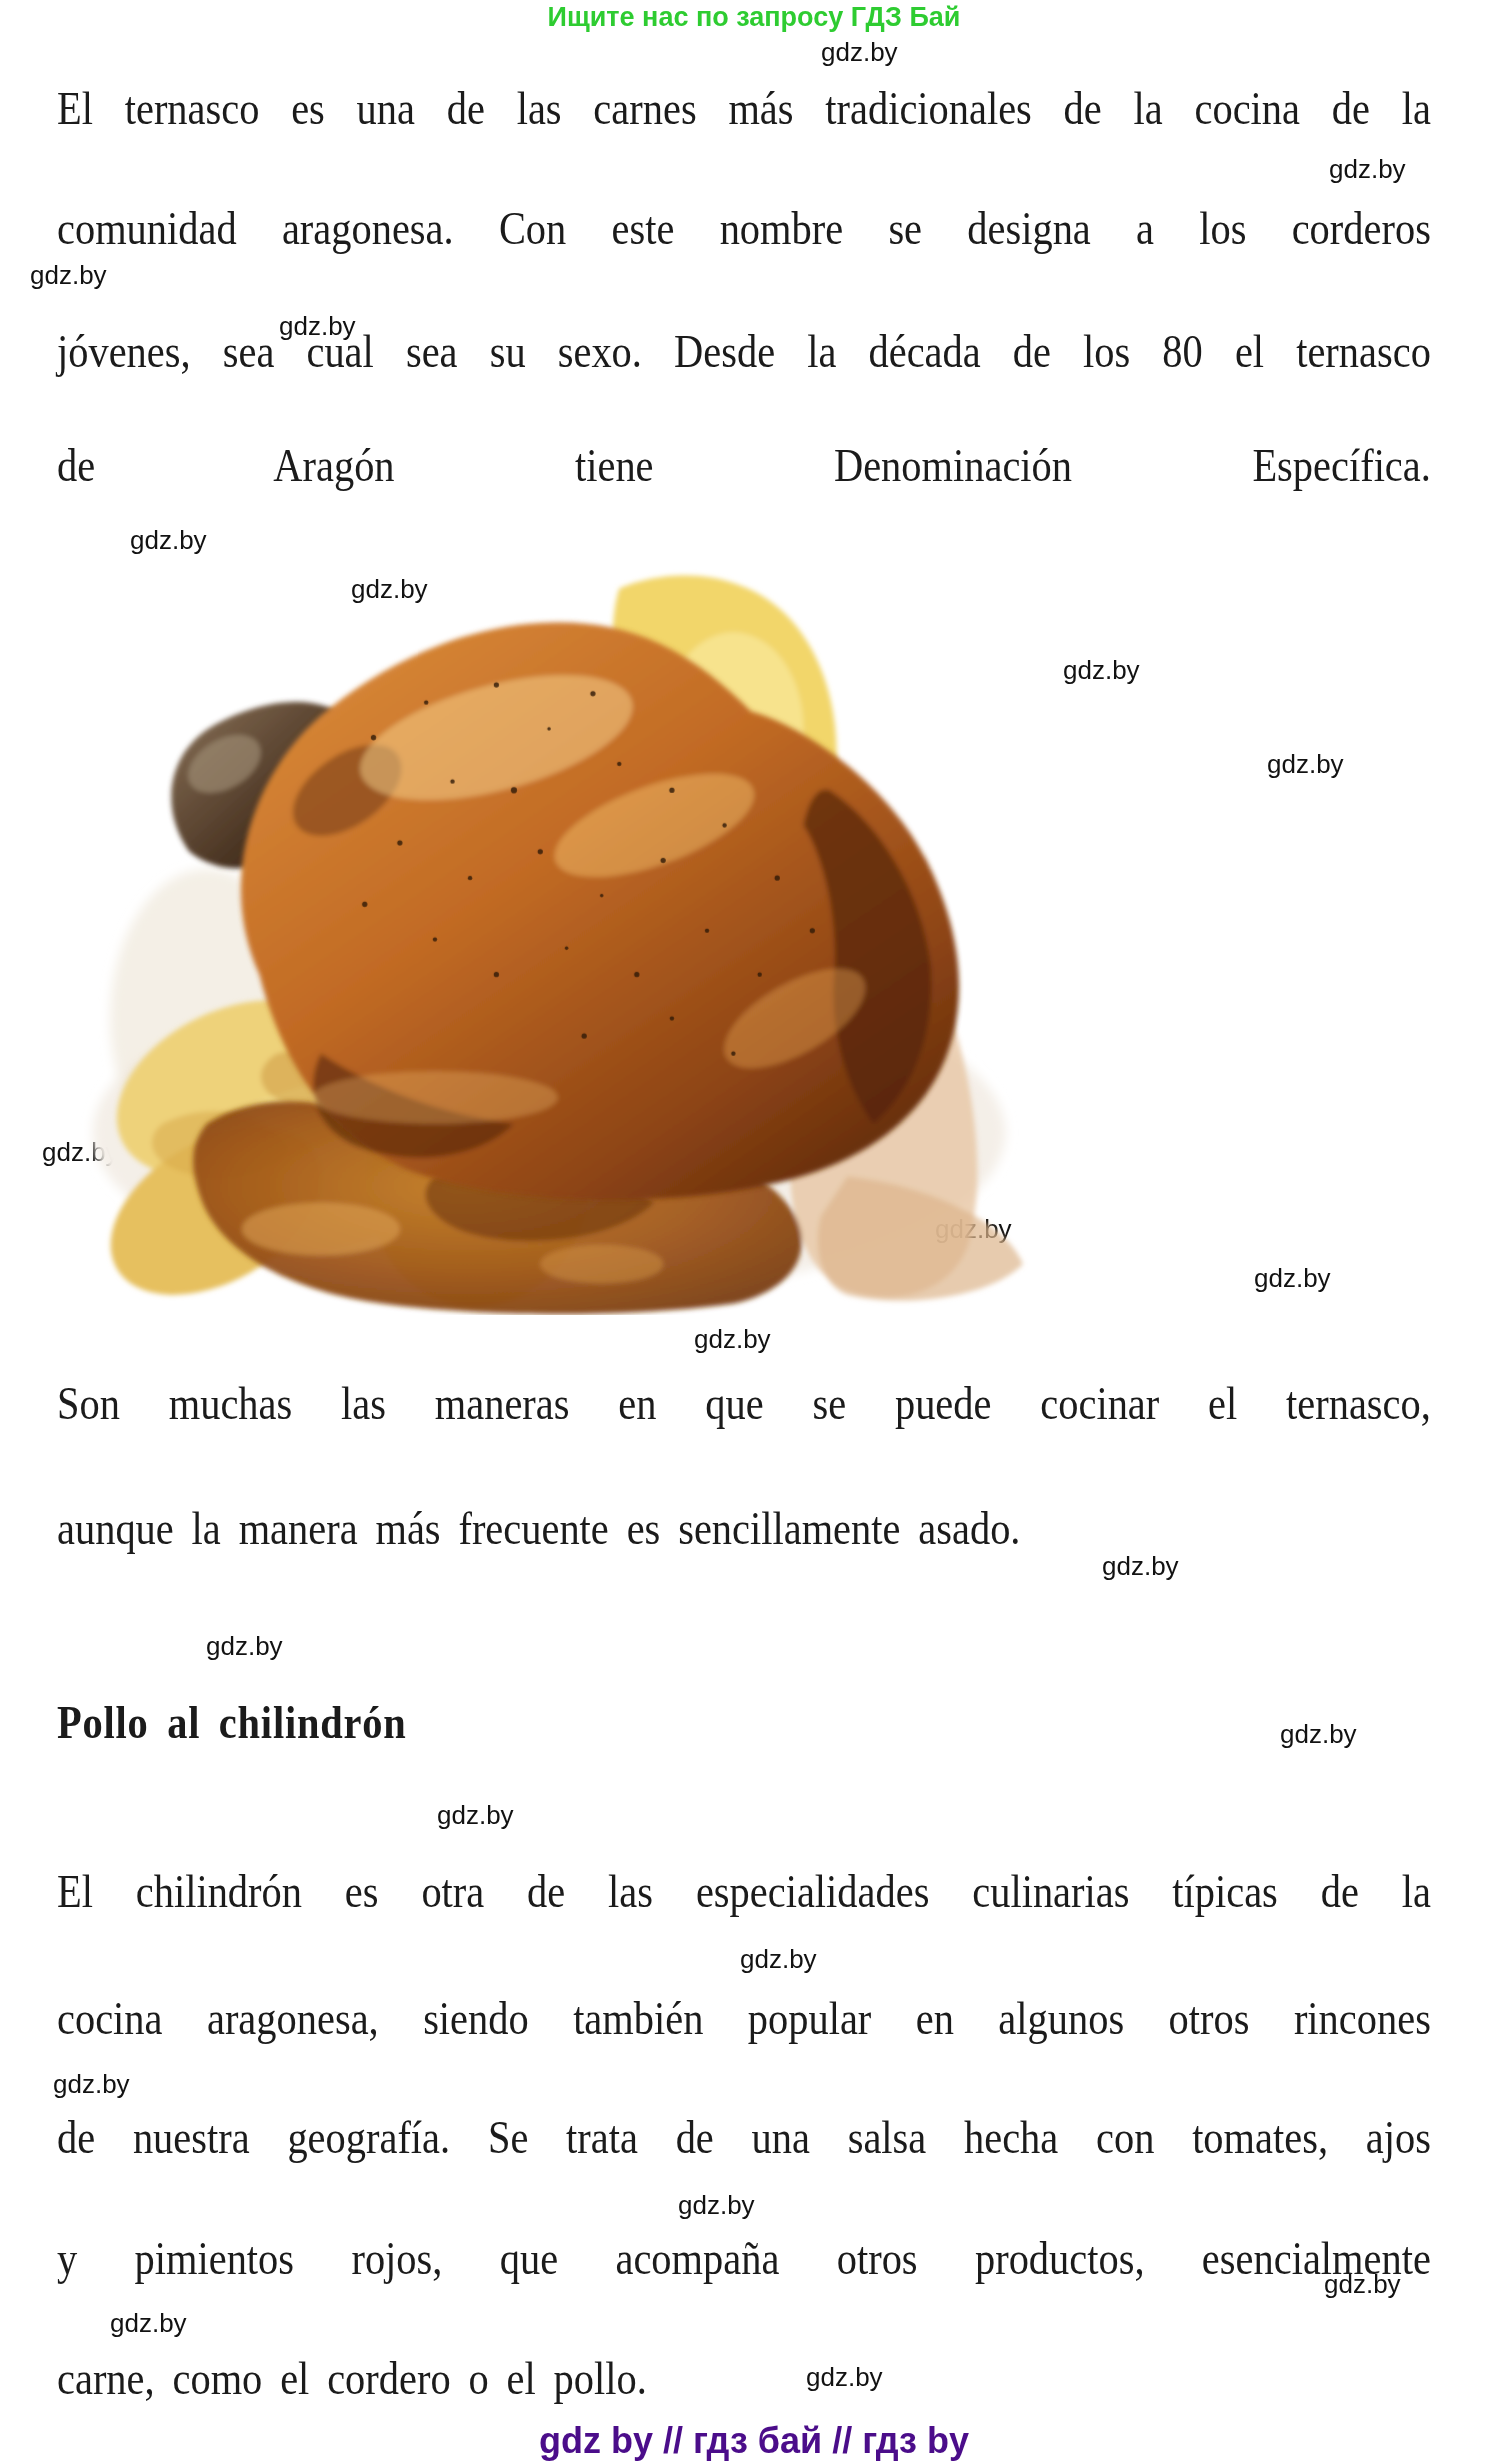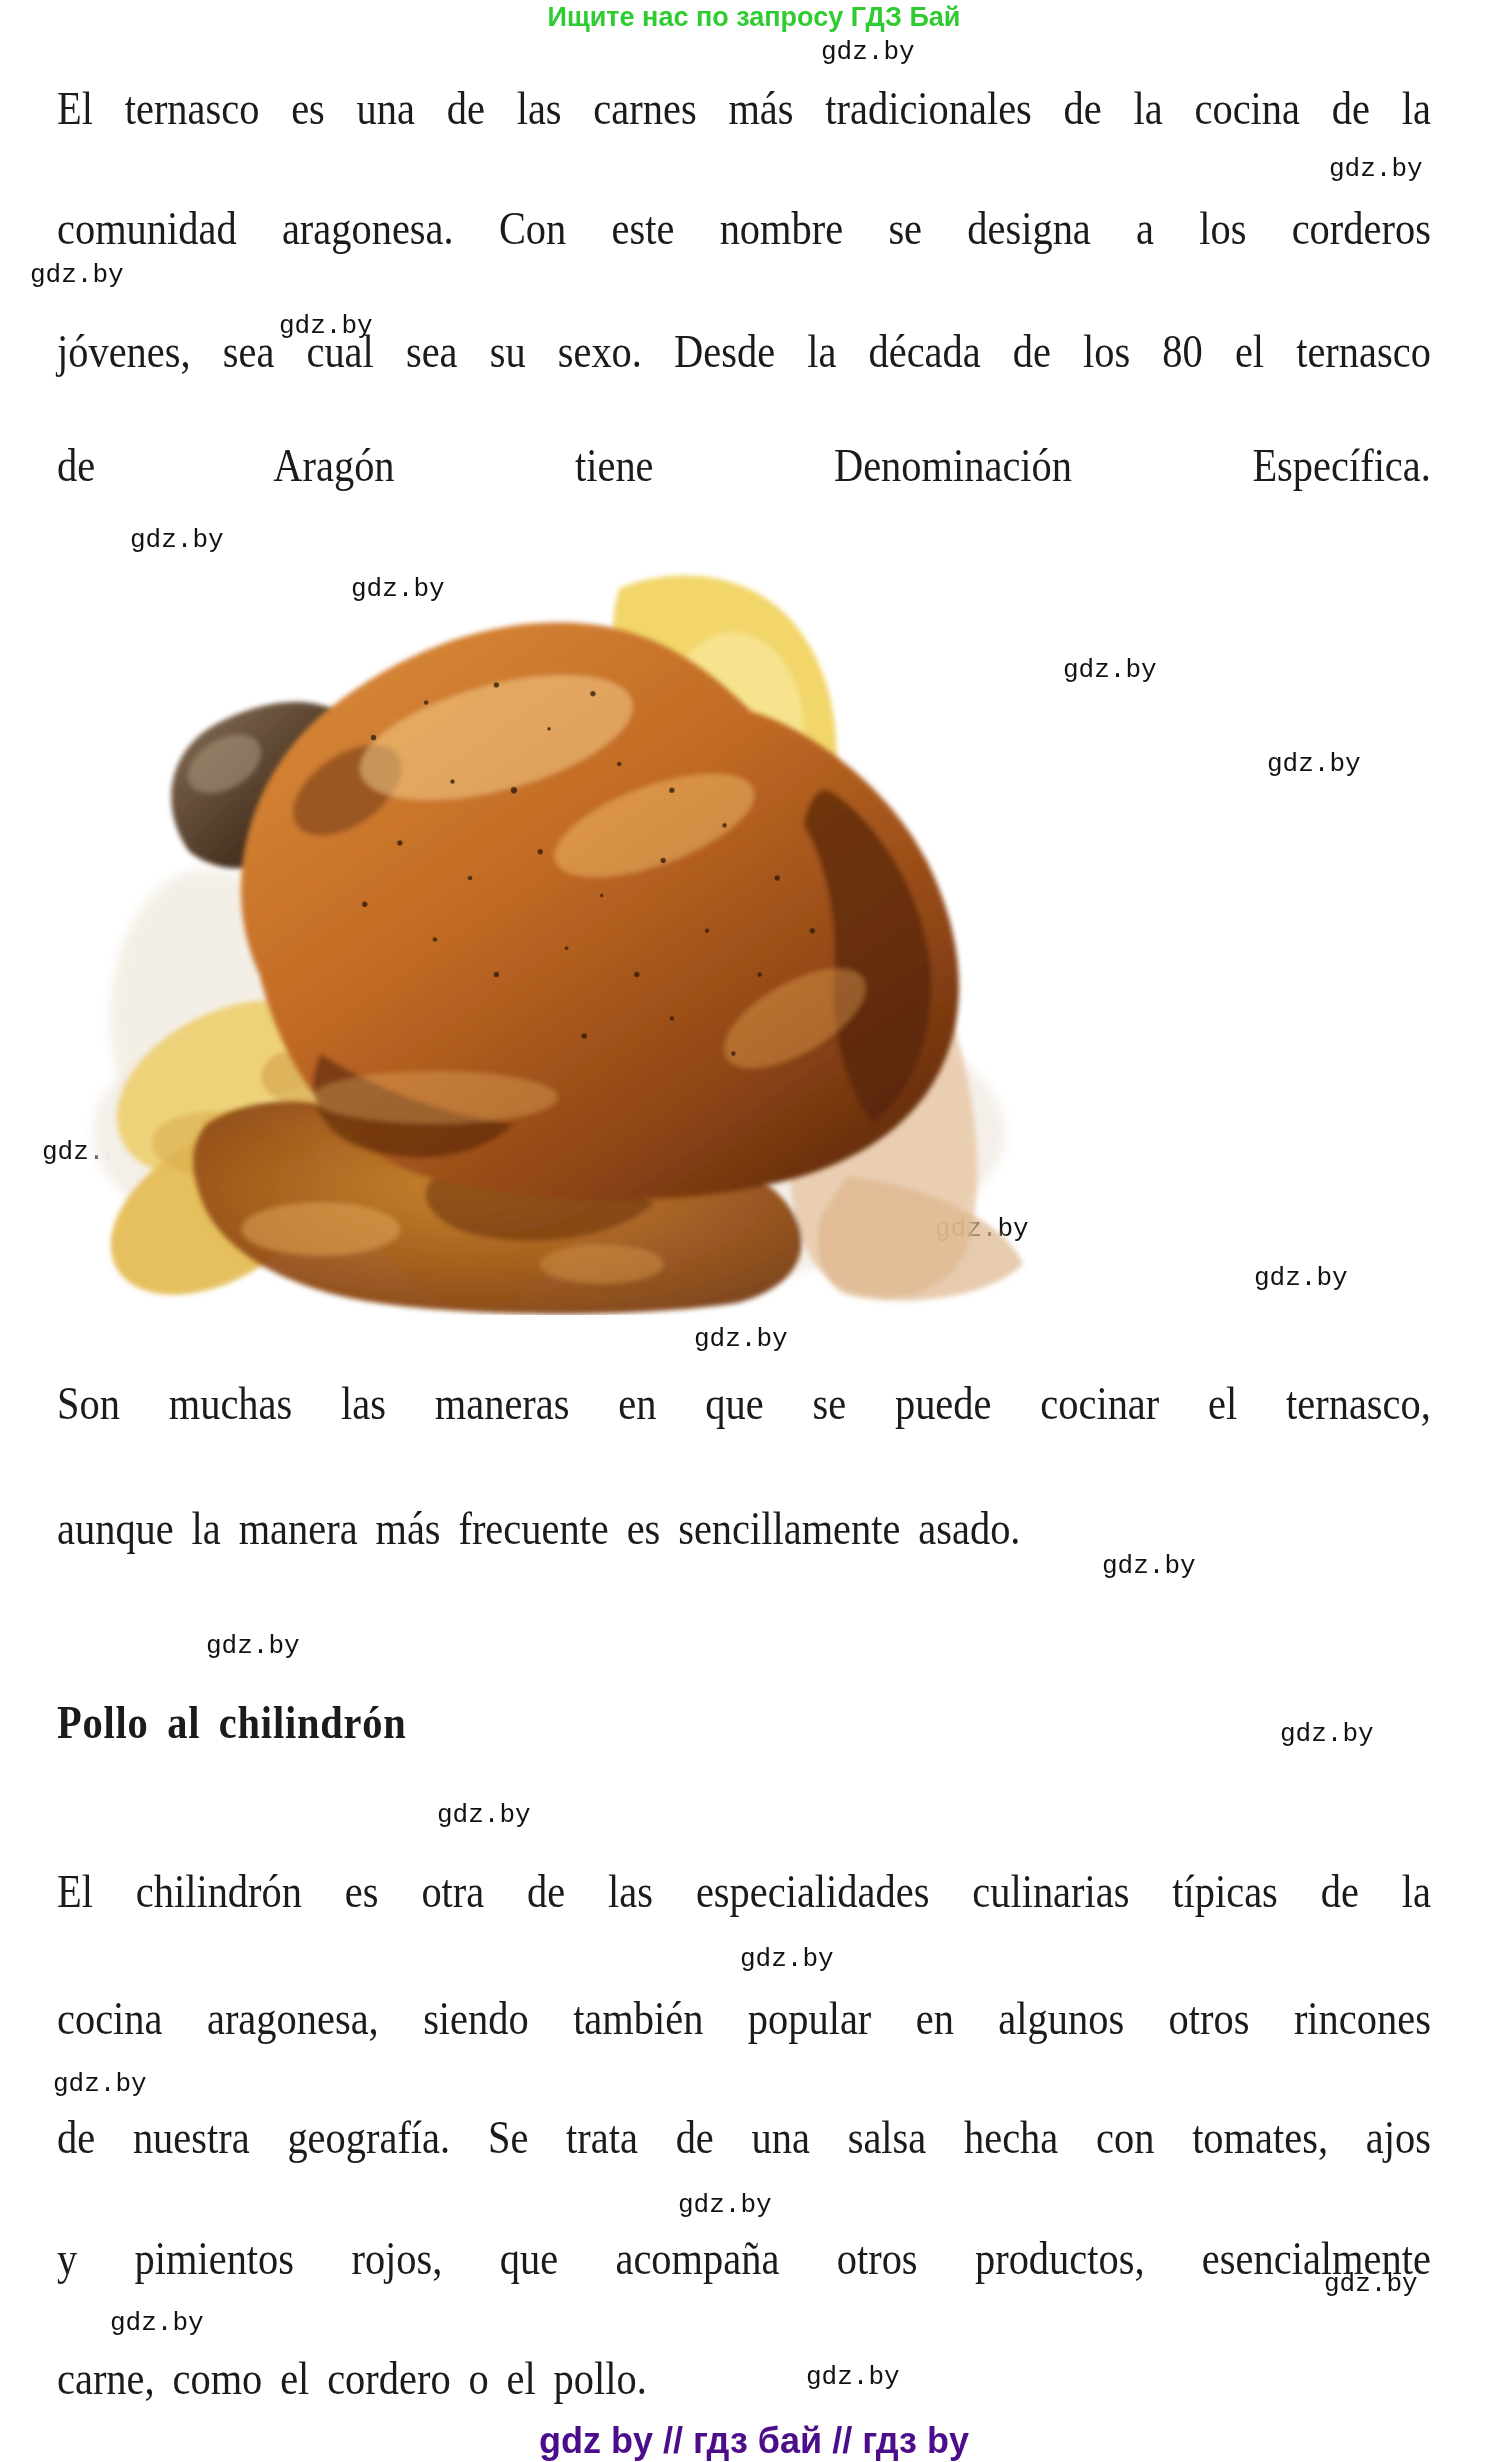--- a/index.html
+++ b/index.html
@@ -13,21 +13,21 @@
   .banner {
     position: absolute; left: 0; width: 1508px;
     text-align: center;
     font-family: "Liberation Sans", sans-serif;
     font-weight: bold;
   }
   .banner-top { top: 1.8px; font-size: 27px; }
   .banner-bottom { top: 2420px; font-size: 36px; }
   .wm {
     position: absolute;
-    font-family: Liberation Mono, monospace;
+    font-family: Liberation Sans, sans-serif;
     font-size: 26px; line-height: 1;
     color: #121212;
     white-space: nowrap;
   }
   .wm-small { font-size: 21px; color: rgba(60,60,60,0.62); }
   .tline {
     position: absolute; left: 57px; width: 1563px;
     transform: scaleX(0.879); transform-origin: 0 0;
     font-size: 46px; line-height: 1;
     color: #1b1b1b;

